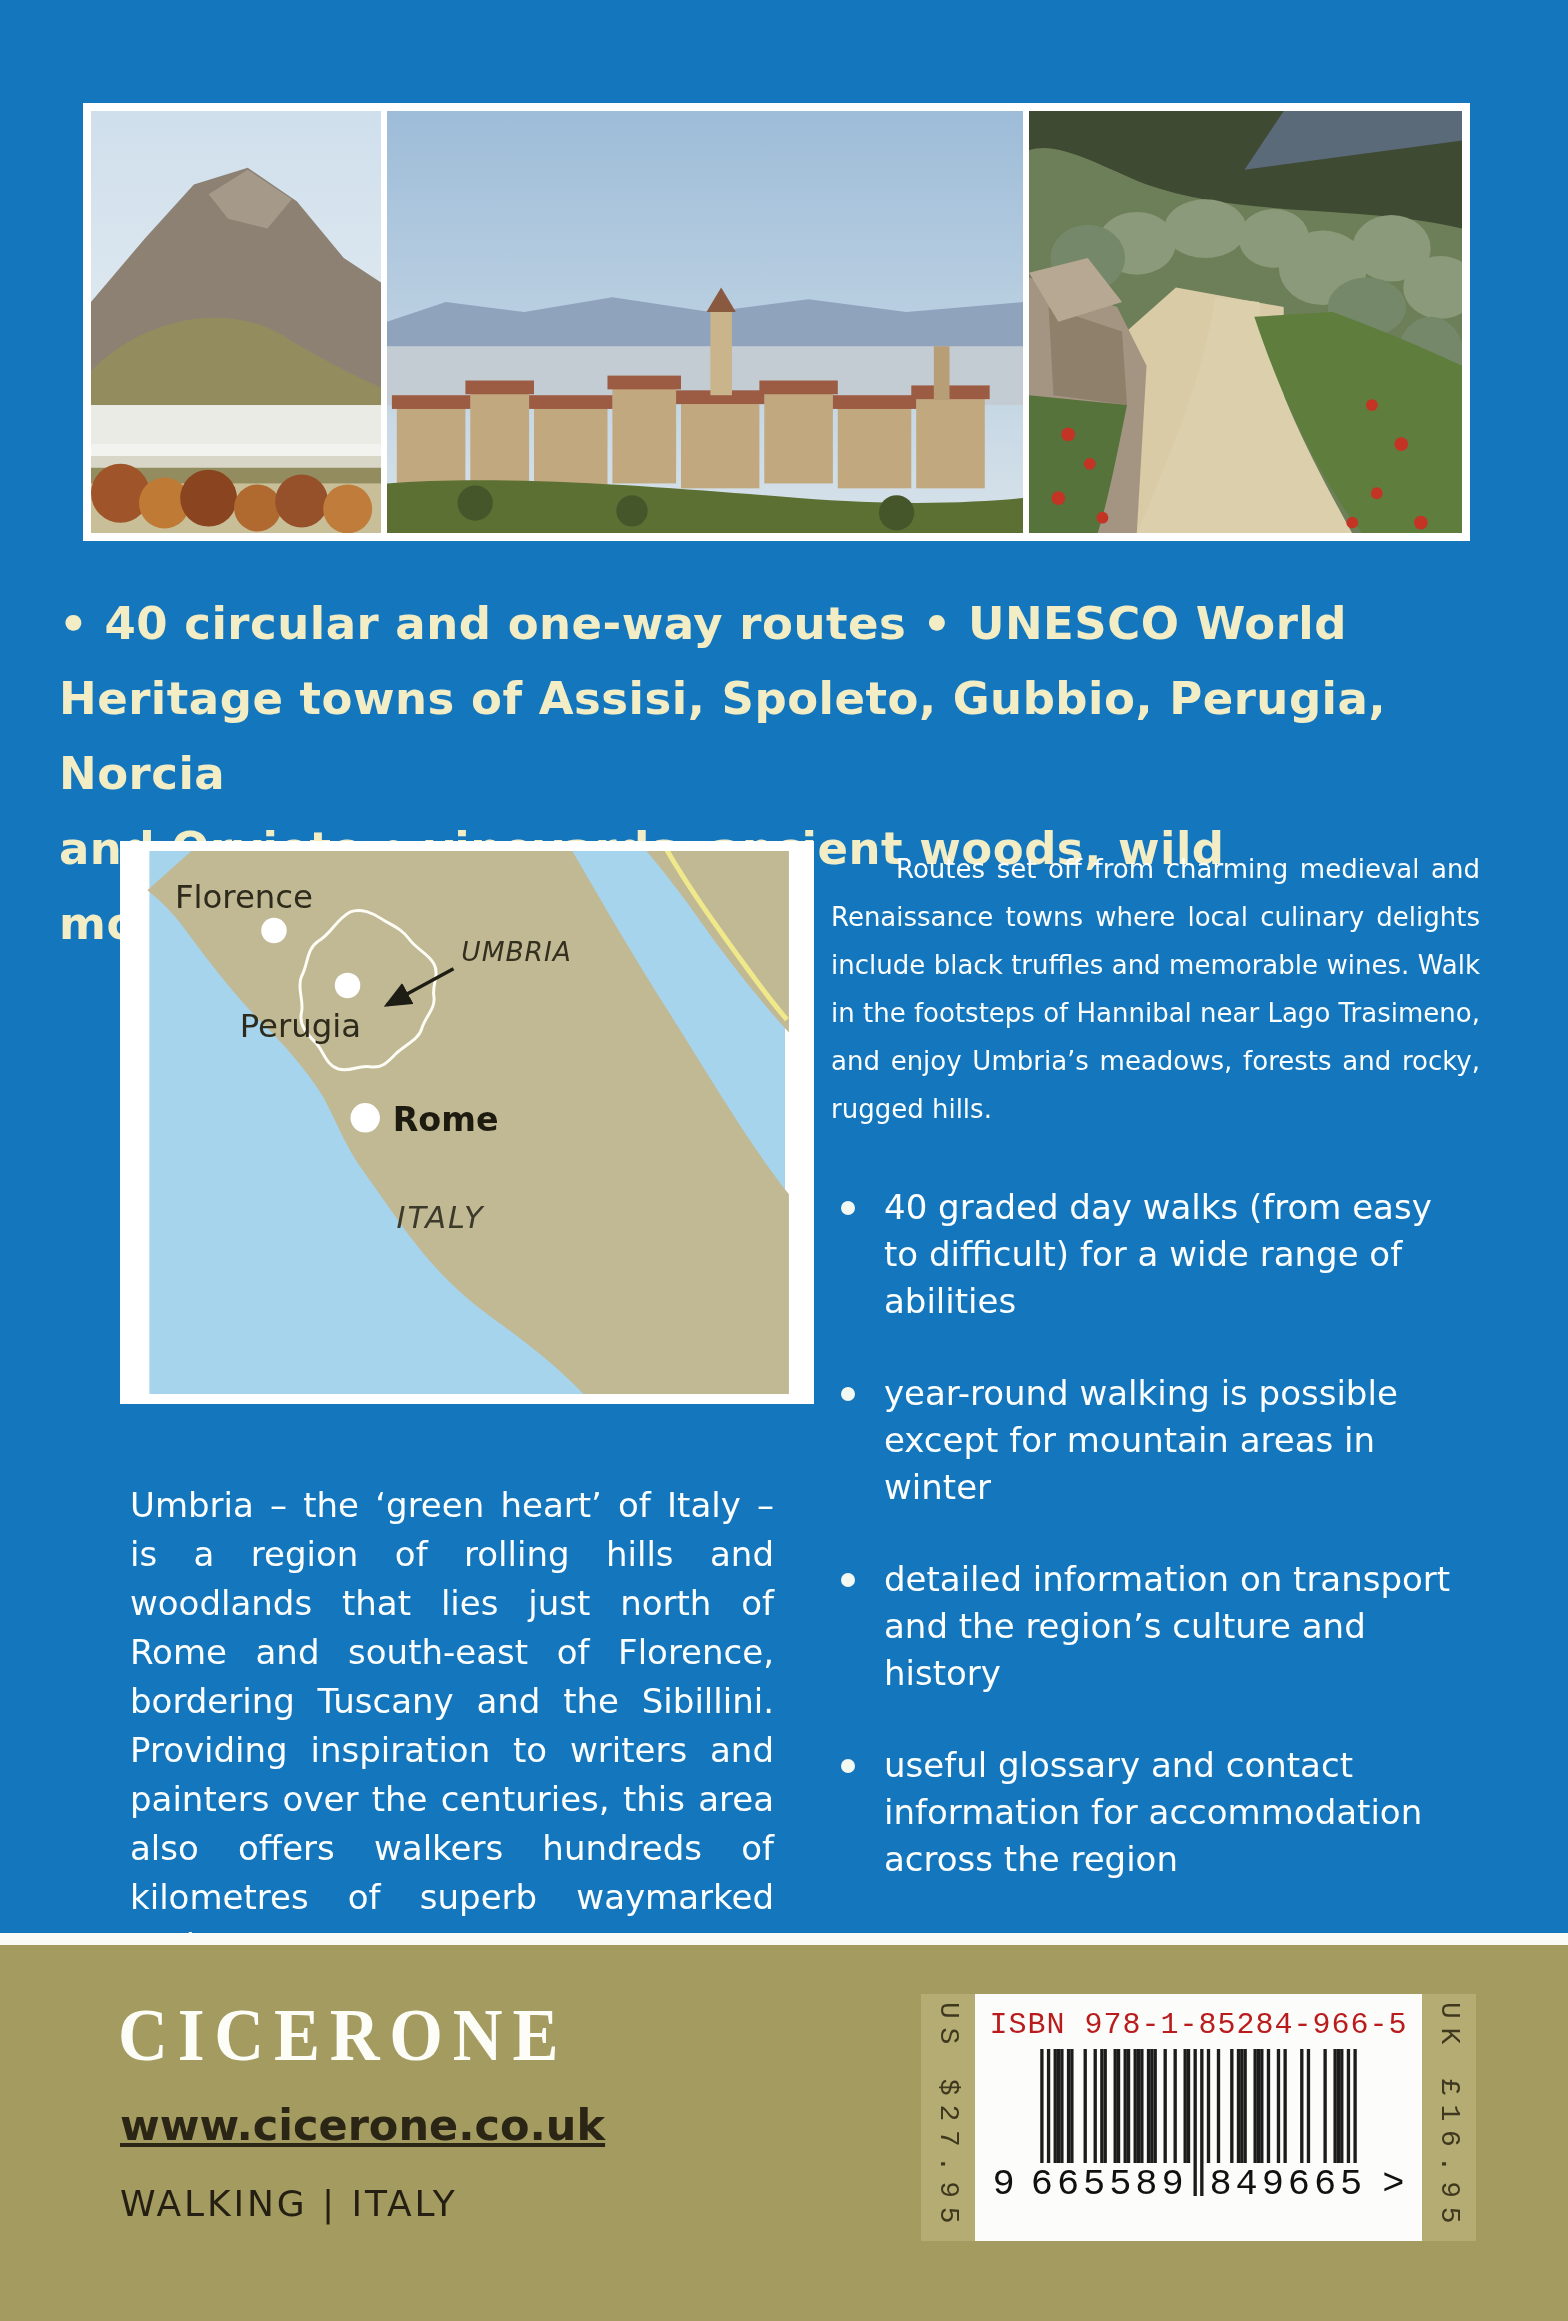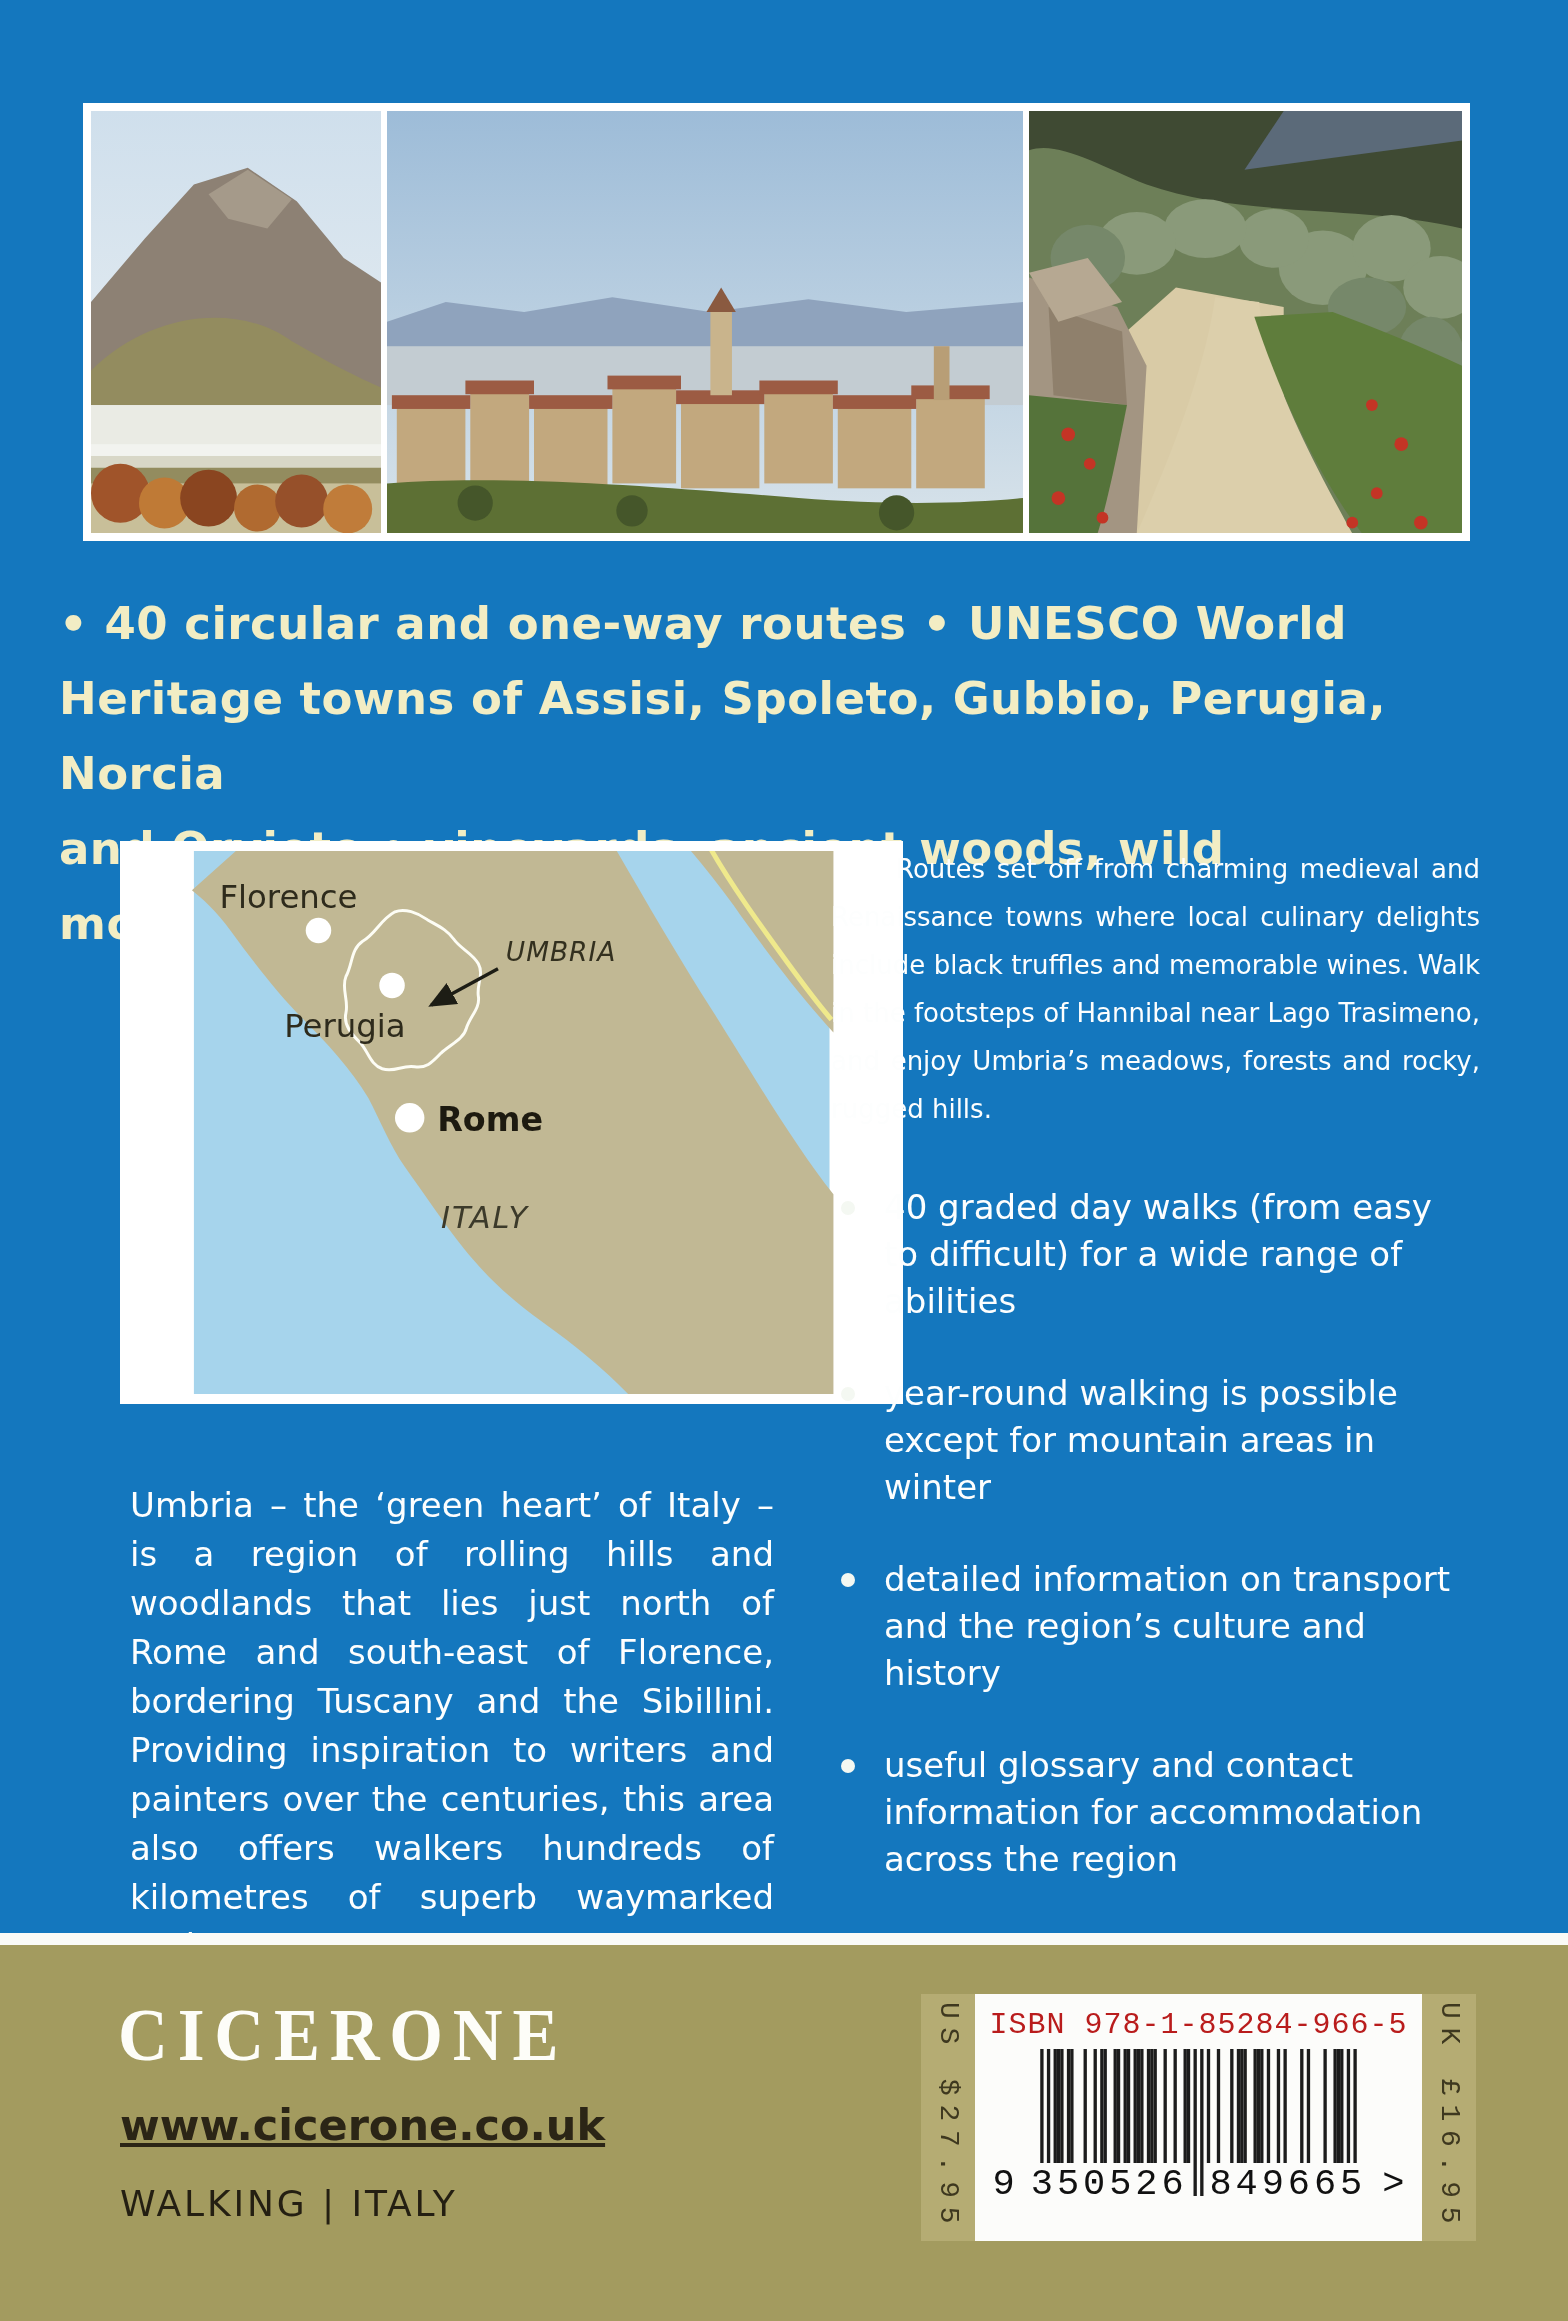--- a/index.html
+++ b/index.html
@@ -7,21 +7,21 @@
          font-family:"DejaVu Sans",sans-serif;}
   
   .photo-strip{position:absolute;left:83px;top:103px;width:1387px;height:438px;background:#fff;
                box-sizing:border-box;padding:7.8px;display:flex;gap:5.9px;}
   .photo{height:100%;overflow:hidden;}
   .photo svg{display:block;width:100%;height:100%;}
   
   .headline{position:absolute;left:59px;top:586px;width:1451px;text-align:left;
             color:#F2EDC4;font-size:45px;line-height:75px;font-weight:bold;letter-spacing:0.5px;}
   
-  .map-box{position:absolute;left:120px;top:841px;width:783px;height:563px;background:#fff;
+  .map-box{position:absolute;left:120px;top:841px;width:694px;height:563px;background:#fff;
            box-sizing:border-box;padding:9.8px;}
   .map-box svg{display:block;width:100%;height:100%;}
   
   .left-par{position:absolute;left:130px;top:1447px;width:644px;color:#FDFEFE;
             font-size:34px;line-height:49px;text-align:justify;}
   .right-col{position:absolute;left:831px;top:845px;width:649px;color:#FDFEFE;}
   .right-par{font-size:26px;line-height:48px;text-align:justify;text-indent:65px;margin:0;}
   .bullets{list-style:none;margin:51px 14px 0 0;padding:0;}
   .bullets li{position:relative;padding-left:53px;margin-bottom:45px;
               font-size:34px;line-height:47px;}
@@ -269,21 +269,21 @@
             <rect x="272.0" y="0" width="3.4" height="128" fill="#1c1c1c"></rect>
             <rect x="289.0" y="0" width="3.4" height="128" fill="#1c1c1c"></rect>
             <rect x="299.2" y="0" width="3.4" height="128" fill="#1c1c1c"></rect>
             <rect x="302.6" y="0" width="3.4" height="128" fill="#1c1c1c"></rect>
             <rect x="306.0" y="0" width="3.4" height="128" fill="#1c1c1c"></rect>
             <rect x="312.8" y="0" width="3.4" height="150" fill="#1c1c1c"></rect>
             <rect x="319.6" y="0" width="3.4" height="150" fill="#1c1c1c"></rect>
           </svg>
         <div class="digits-row">
           <span>9</span>
-          <span class="grp">350526</span>
+          <span class="grp">665589</span>
           <span class="grp">849665</span>
           <span>&gt;</span>
         </div>
       </div>
       <div class="price-tab">
         <span>UK £16.95</span>
       </div>
     </div>
   </div>
 

